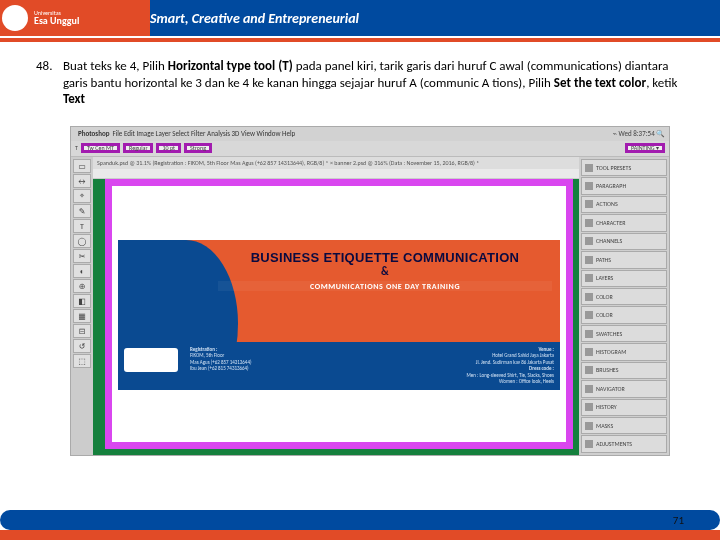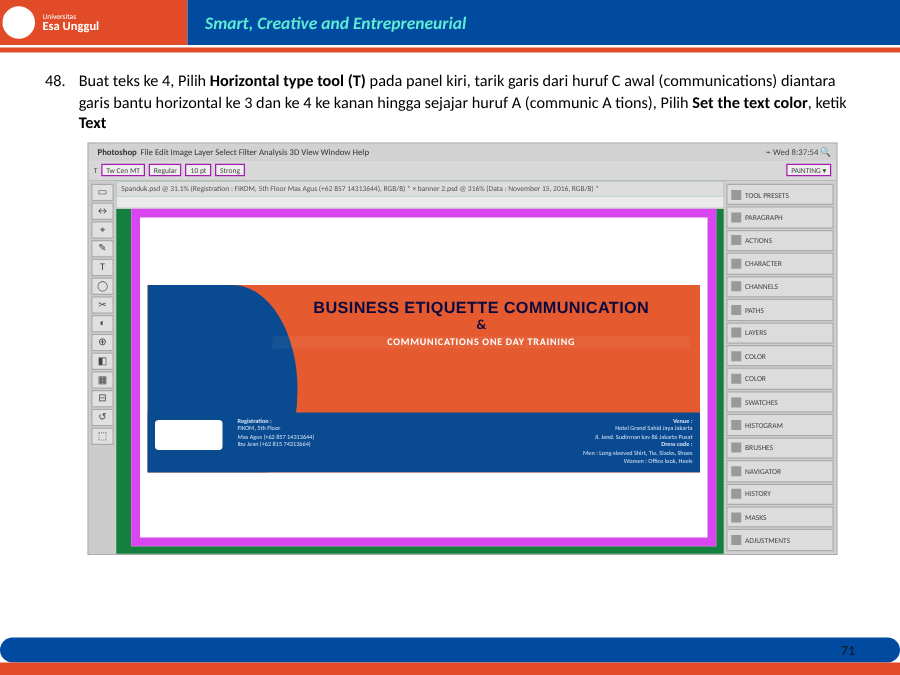--- a/index.html
+++ b/index.html
@@ -4,36 +4,36 @@
 <style>
   * { box-sizing: border-box; margin: 0; padding: 0; }
   body { width: 720px; height: 540px; font-family: Calibri, Arial, sans-serif; background: #fff; overflow: hidden; position: relative; }
 
   
   .banner { height: 36px; display: flex; align-items: center; }
   .banner-left { width: 150px; height: 36px; background: #e14b27; display: flex; align-items: center; padding-left: 2px; }
   .banner-left .logo-shape { width: 26px; height: 26px; background: #fff; border-radius: 50%; margin-right: 6px; position: relative; }
   .banner-left .logo-txt { color: #fff; font-size: 10px; font-weight: 700; line-height: 1; }
   .banner-left .logo-txt small { font-size: 6px; font-weight: 400; display: block; }
-  .banner-right { flex: 1; height: 36px; background: #004a9f; color: #5eead4; font-style: italic; font-weight: 700; font-size: 14px; display: flex; align-items: center; padding-left: 14px; }
+  .banner-right { flex: 1; height: 36px; background: #004a9f; color: #ffffff; font-style: italic; font-weight: 700; font-size: 14px; display: flex; align-items: center; }
   .band { height: 4px; background: #e14b27; margin-top: 2px; }
 
   
-  .instr { padding: 16px 30px 6px 36px; font-size: 13px; line-height: 1.28; }
+  .instr { padding: 16px 30px 18px 36px; font-size: 13px; line-height: 1.28; }
   .instr .num { display: inline-block; width: 24px; }
   .instr .body { display: inline-block; vertical-align: top; width: 620px; }
 
   
   .ps { margin: 0 50px 0 70px; border: 1px solid #aaa; background: #e6e6e6; font-size: 8px; color: #444; }
   .ps-titlebar { height: 14px; background: #d2d2d2; display: flex; align-items: center; gap: 3px; padding: 0 4px; text-align: right; }
   .ps-titlebar .apple { font-size: 9px; }
   .ps-titlebar .menu { font-size: 7px; color: #333; }
   .ps-titlebar .right { margin-left: auto; font-size: 7px; }
   .ps-options { height: 16px; background: #d8d8d8; border-bottom: 1px solid #bbb; display: flex; align-items: center; gap: 3px; padding: 0 4px; font-size: 6px; }
-  .ps-options .chip { background: #eee; border: 1px solid #a21caf; padding: 0 3px; height: 10px; display: inline-flex; align-items: center; }
+  .ps-options .chip { background: #eee; border: 3px solid #a21caf; padding: 0 3px; height: 10px; display: inline-flex; align-items: center; }
   .ps-body { display: flex; height: 298px; }
   .toolbar { width: 22px; background: #ccc; display: flex; flex-direction: column; gap: 1px; padding: 2px; }
   .toolbar .t { width: 18px; height: 14px; background: #e0e0e0; border: 1px solid #aaa; font-size: 8px; display: flex; align-items: center; justify-content: center; }
   .canvas-wrap { flex: 1; background: #15803d; position: relative; }
   .tabbar { height: 12px; background: #ddd; font-size: 6px; padding: 0 4px; line-height: 12px; color: #555; overflow: hidden; white-space: nowrap; }
   .ruler-h { height: 10px; background: #eaeaea; border-bottom: 1px solid #ccc; }
   .stage { position: absolute; left: 12px; right: 6px; top: 22px; bottom: 6px; background: #fff; border: 7px solid #d946ef; overflow: hidden; }
   .art { position: absolute; left: 6px; right: 6px; top: 54px; height: 150px; background: #e55a2f; overflow: hidden; }
   .art-blue { position: absolute; left: 0; top: 0; width: 120px; height: 100%; background: #0a4a91; border-top-right-radius: 78% 100%; border-bottom-right-radius: 40% 80%; }
   .art-center { position: absolute; left: 100px; right: 8px; top: 10px; text-align: center; color: #0a0a40; }

